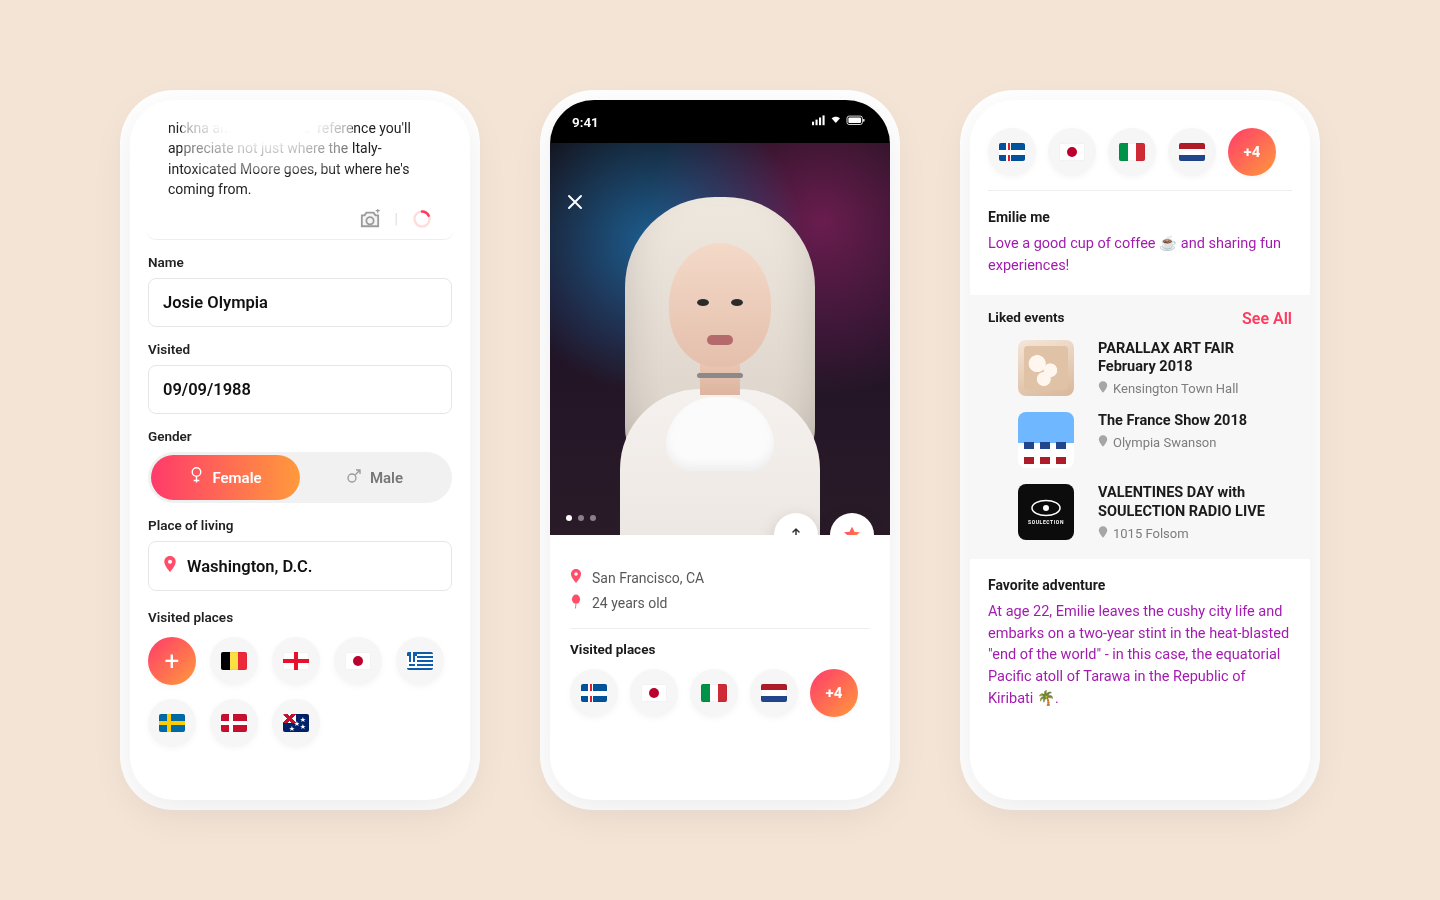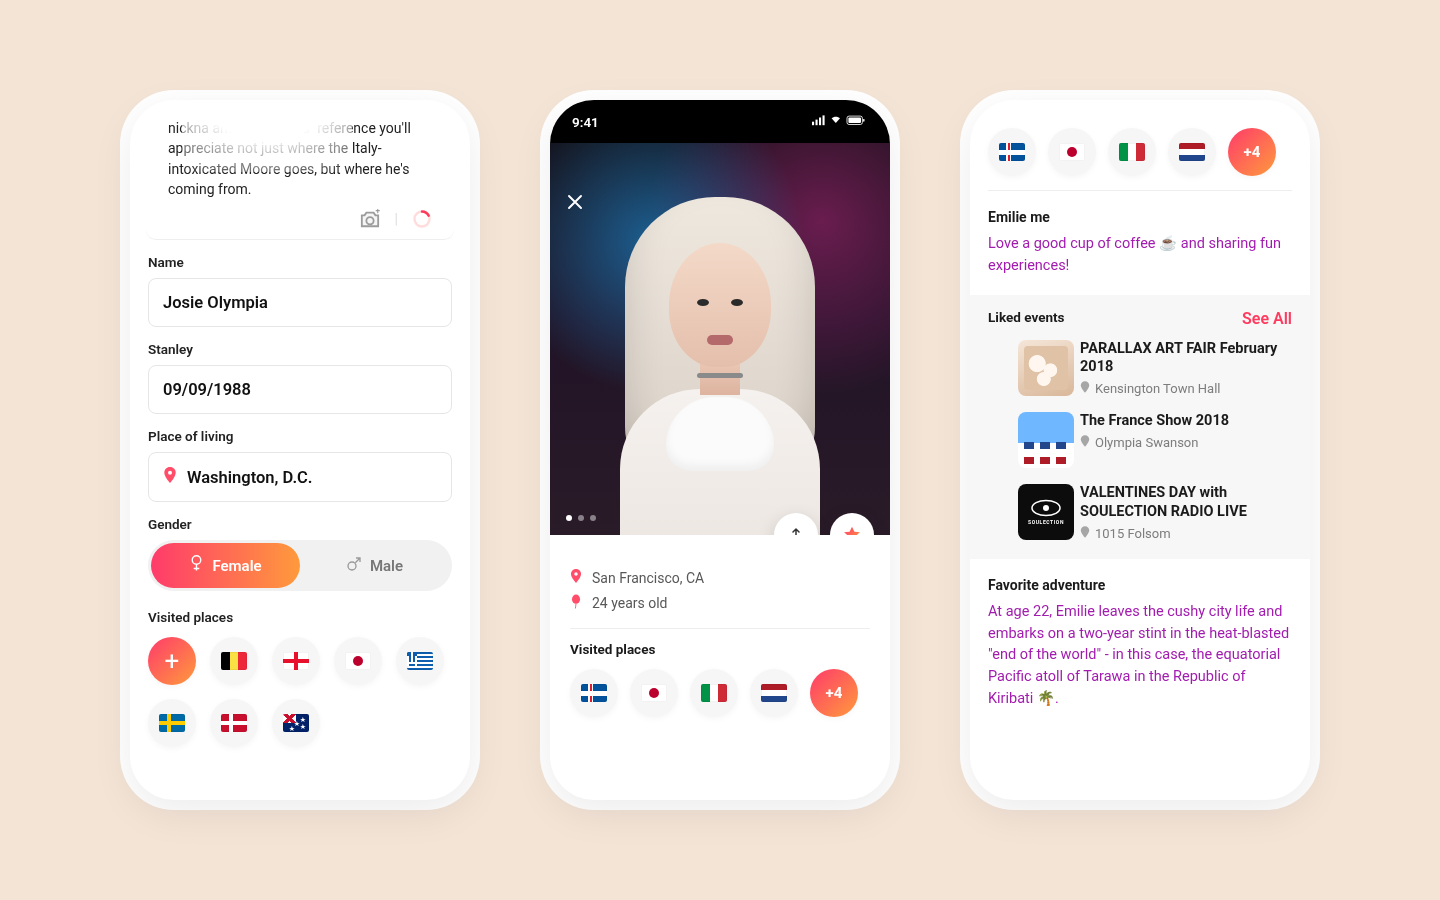--- a/index.html
+++ b/index.html
@@ -115,21 +115,21 @@
   .meta{display:flex;align-items:center;gap:10px;color:#585858;font-size:14px;margin-bottom:8px;}
   .divider{height:1px;background:#eee;margin:16px 0 12px;}
   .sect-title{font-size:13.5px;font-weight:700;margin-bottom:12px;}
   
   .p3-top{padding:16px 18px 0;}
   .about-h{font-size:14px;font-weight:700;margin:18px 0 8px;}
   .about-t{font-size:14.5px;color:#a21caf;line-height:1.5;}
   .liked{background:#f7f7f7;margin:18px 0;padding:14px 18px;}
   .liked-head{display:flex;justify-content:space-between;align-items:flex-start;margin-bottom:12px;}
   .see-all{color:#ff3a5f;font-size:16px;font-weight:600;cursor:pointer;}
-  .event{display:flex;gap:6px;margin-bottom:16px;padding-left:30px;}
+  .event{display:flex;gap:24px;margin-bottom:16px;padding-left:30px;}
   .thumb{width:56px;height:56px;border-radius:8px;flex-shrink:0;}
   .ev-title{font-size:14.5px;font-weight:700;line-height:1.3;margin-bottom:4px;}
   .ev-loc{font-size:13px;color:#7d7d7d;display:flex;align-items:center;gap:5px;}
   .fav{padding:0 18px;}
   
   .svg{display:block;}
   
   .flag{width:26px;height:18px;border-radius:2px;overflow:hidden;position:relative;box-shadow:0 0 0 1px rgba(0,0,0,.05) inset;}
   .be{background:linear-gradient(90deg,#000 33.3%,#FAE042 33.3% 66.6%,#ED2939 66.6%);}
   .ge{background:#fff;}
@@ -187,54 +187,54 @@
       </span>
     </div>
   </div>
 
   <div class="field">
     <label class="field-label">Name</label>
     <div class="input"><span>Josie Olympia</span></div>
   </div>
 
   <div class="field">
-    <label class="field-label">Stanley</label>
+    <label class="field-label">Visited</label>
     <div class="input"><span>09/09/1988</span></div>
-  </div>
-
-  <div class="field">
-    <label class="field-label">Place of living</label>
-    <div class="input input-row">
-      <span>
-        <svg width="14" height="16" viewBox="0 0 24 28">
-              <path d="M12 0C6 0 2 4.5 2 10c0 7 10 18 10 18s10-11 10-18C22 4.5 18 0 12 0z" fill="#ff4d6a"></path>
-              <circle cx="12" cy="10" r="3.5" fill="#fff"></circle>
-            </svg>
-      </span>
-      <span>Washington, D.C.</span>
-    </div>
   </div>
 
   <div class="field">
     <label class="field-label">Gender</label>
     <div class="gender-row">
       <div class="chip active">
         <span><svg width="15" height="17" viewBox="0 0 20 24" stroke="#fff" stroke-width="2" fill="none">
                 <circle cx="10" cy="7" r="6"></circle>
                 <path d="M10 13v9M6 19h8"></path>
               </svg></span>
         <span>Female</span>
       </div>
       <div class="chip">
         <span><svg width="16" height="16" viewBox="0 0 24 24" stroke="#9a9a9a" stroke-width="2" fill="none">
                 <circle cx="9" cy="15" r="6"></circle>
                 <path d="M14 10l7-7M15 3h6v6"></path>
               </svg></span>
         <span>Male</span>
       </div>
+    </div>
+  </div>
+
+  <div class="field">
+    <label class="field-label">Place of living</label>
+    <div class="input input-row">
+      <span>
+        <svg width="14" height="16" viewBox="0 0 24 28">
+              <path d="M12 0C6 0 2 4.5 2 10c0 7 10 18 10 18s10-11 10-18C22 4.5 18 0 12 0z" fill="#ff4d6a"></path>
+              <circle cx="12" cy="10" r="3.5" fill="#fff"></circle>
+            </svg>
+      </span>
+      <span>Washington, D.C.</span>
     </div>
   </div>
 
   <div class="field" style="margin-top:18px;">
     <label class="field-label">Visited places</label>
   </div>
   <div class="flags-row">
     <div class="flag-chip add">+</div>
     <div class="flag-chip">
           <div class="flag be"></div>

